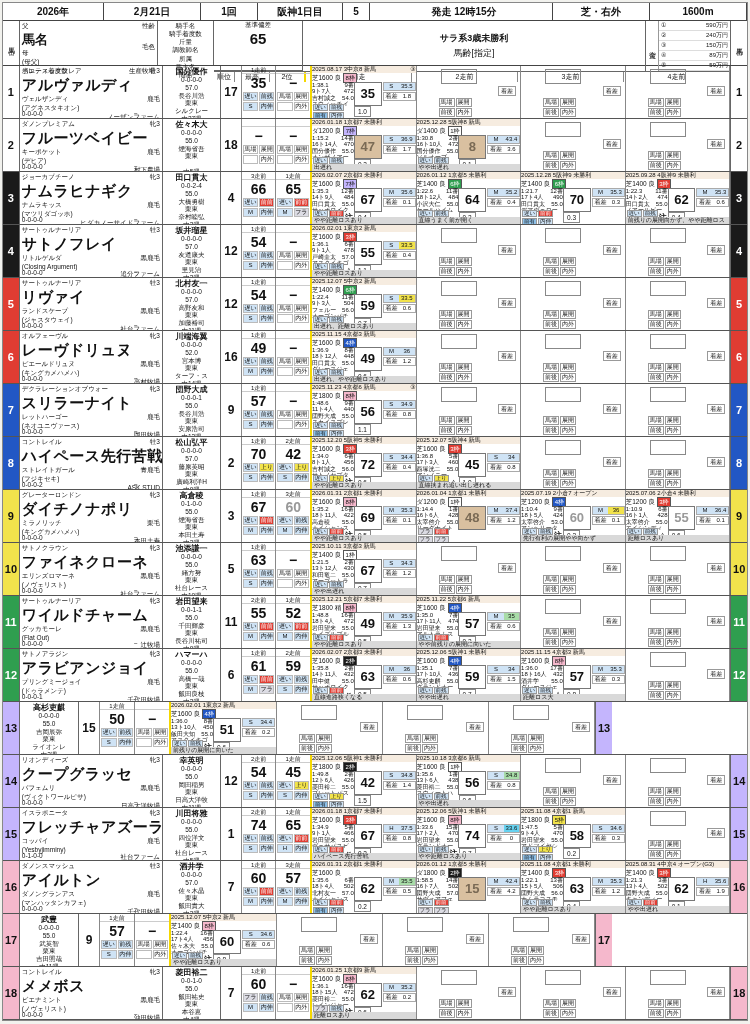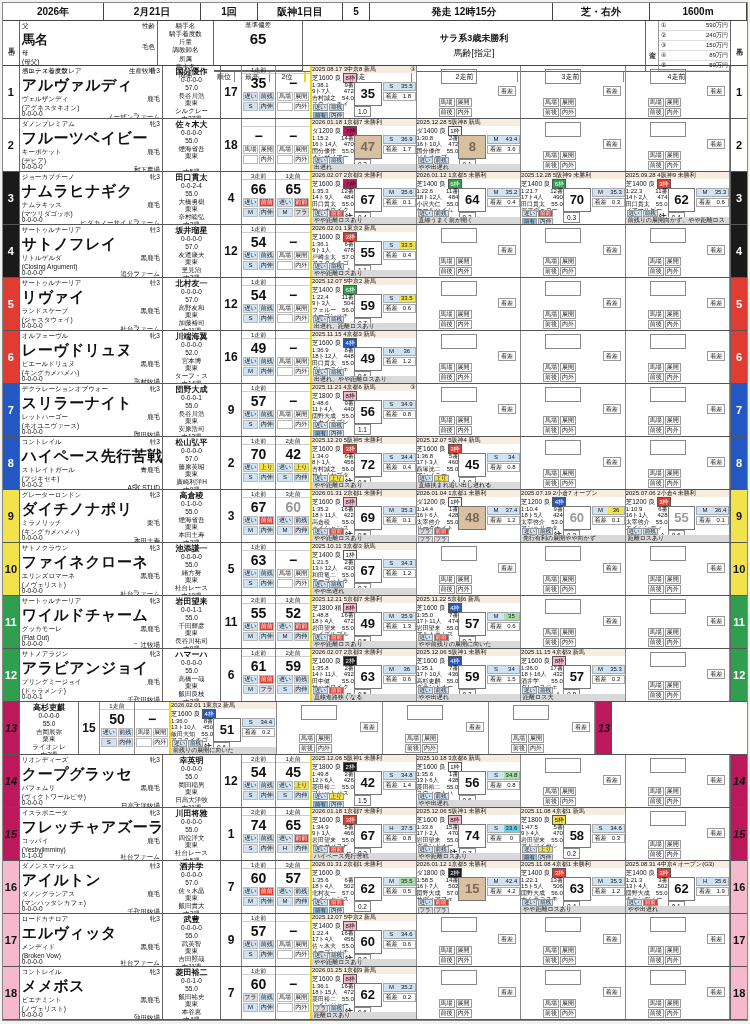--- a/index.html
+++ b/index.html
@@ -87,21 +87,21 @@
   .cyn{background:#66d2f0;}
   .gry{background:#dcdce4;}
   .pln{background:#fff;}
   
   .f1{background:#fff;color:#111;}
   .f2{background:#1a1a1a;color:#fff;}
   .f3{background:#e03c32;color:#fff;}
   .f4{background:#2257c4;color:#fff;}
   .f5{background:#f2e34c;color:#111;}
   .f6{background:#2f9e4f;color:#fff;}
-  .f7{background:#be185d;color:#111;font-style:italic;}
+  .f7{background:#c4b5fd;color:#111;}
   .f8{background:#f5b8cc;color:#111;}
 </style>
 </head>
 <body>
 
 <div id="sheet">
   <div class="topbar">
     <div class="tb-year">2026年</div>
     <div class="tb-date">2月21日</div>
     <div class="tb-kai">1回</div>
@@ -2907,33 +2907,20 @@
             </div>
       <span class="mark"></span>
       <span class="mvv">0.1</span>
     </div>
     <div class="ccmt">やや出遅れ</div>
   </div>
     <div class="ucell f8" style="border-right:none;border-left:1px solid #666">16</div>
   </div>
   <div class="hrow">
     <div class="ucell f8">17</div>
-    <div class="nblock">
-      <div class="sire">ロードカナロア</div>
-      <span class="tr" style="top:1px">牝3</span>
-      <div class="hname">エルヴィッタ</div>
-      <div class="dline">
-            <span>メンディド</span>
-            <span>黒鹿毛</span>
-          </div>
-      <div>(Broken Vow)</div>
-      <div style="text-align:right">社台ファーム</div>
-      <div class="rec">0-0-0-0</div>
-      <div class="earn">−</div>
-    </div>
     <div class="cblock">
       <div class="jk">武豊</div>
       <div>0-0-0-0</div>
       <div>55.0</div>
       <div>武英智</div>
       <div>栗東</div>
       <div>吉田照哉</div>
       <div>中11週</div>
     </div>
     <div class="rankc">9</div>

